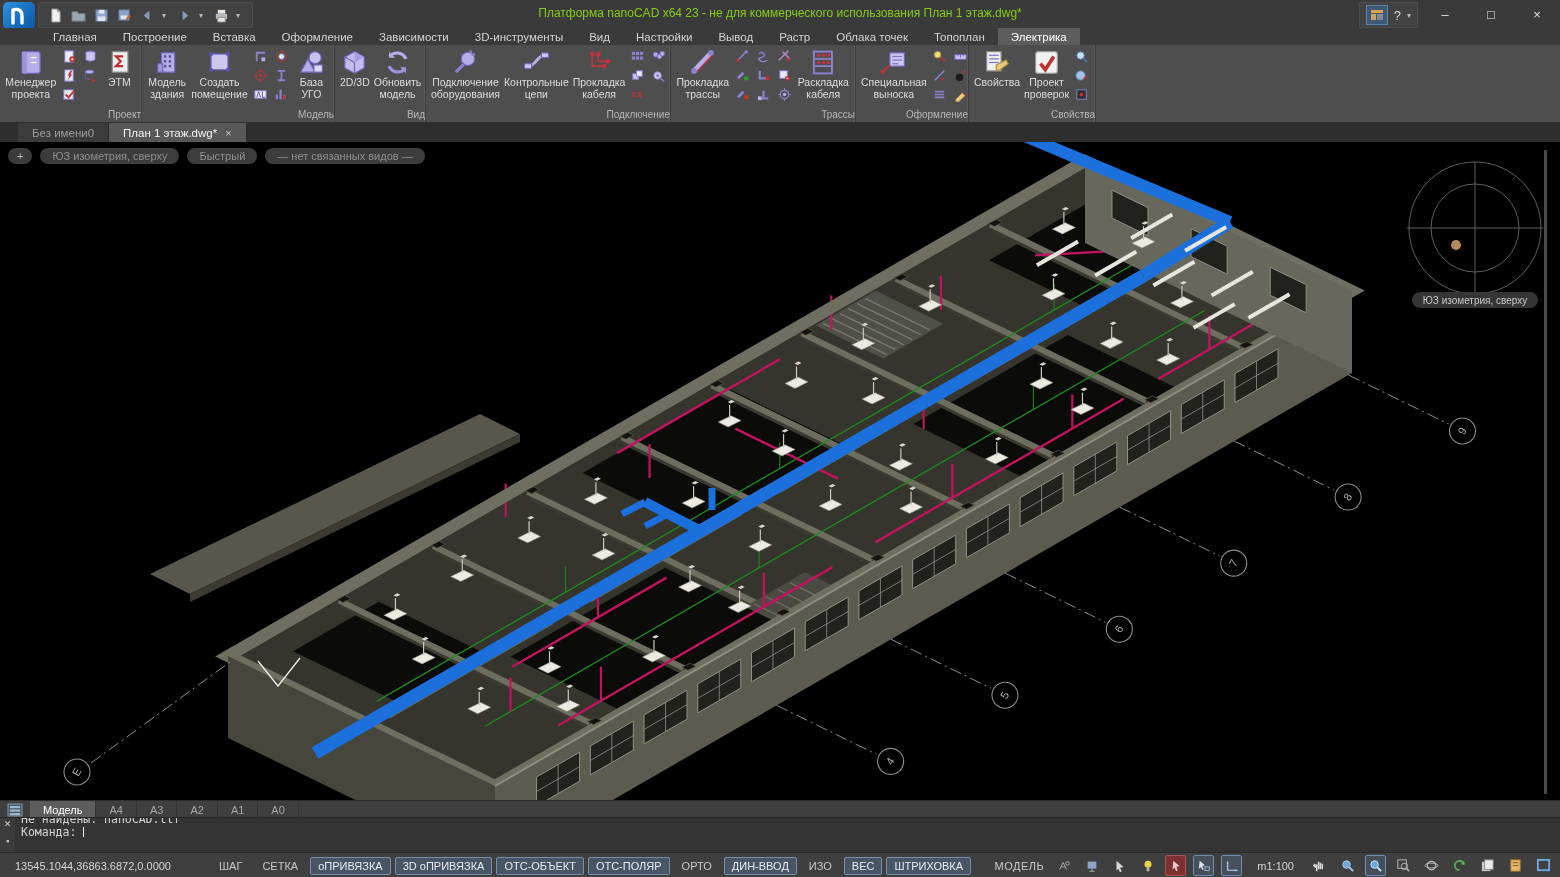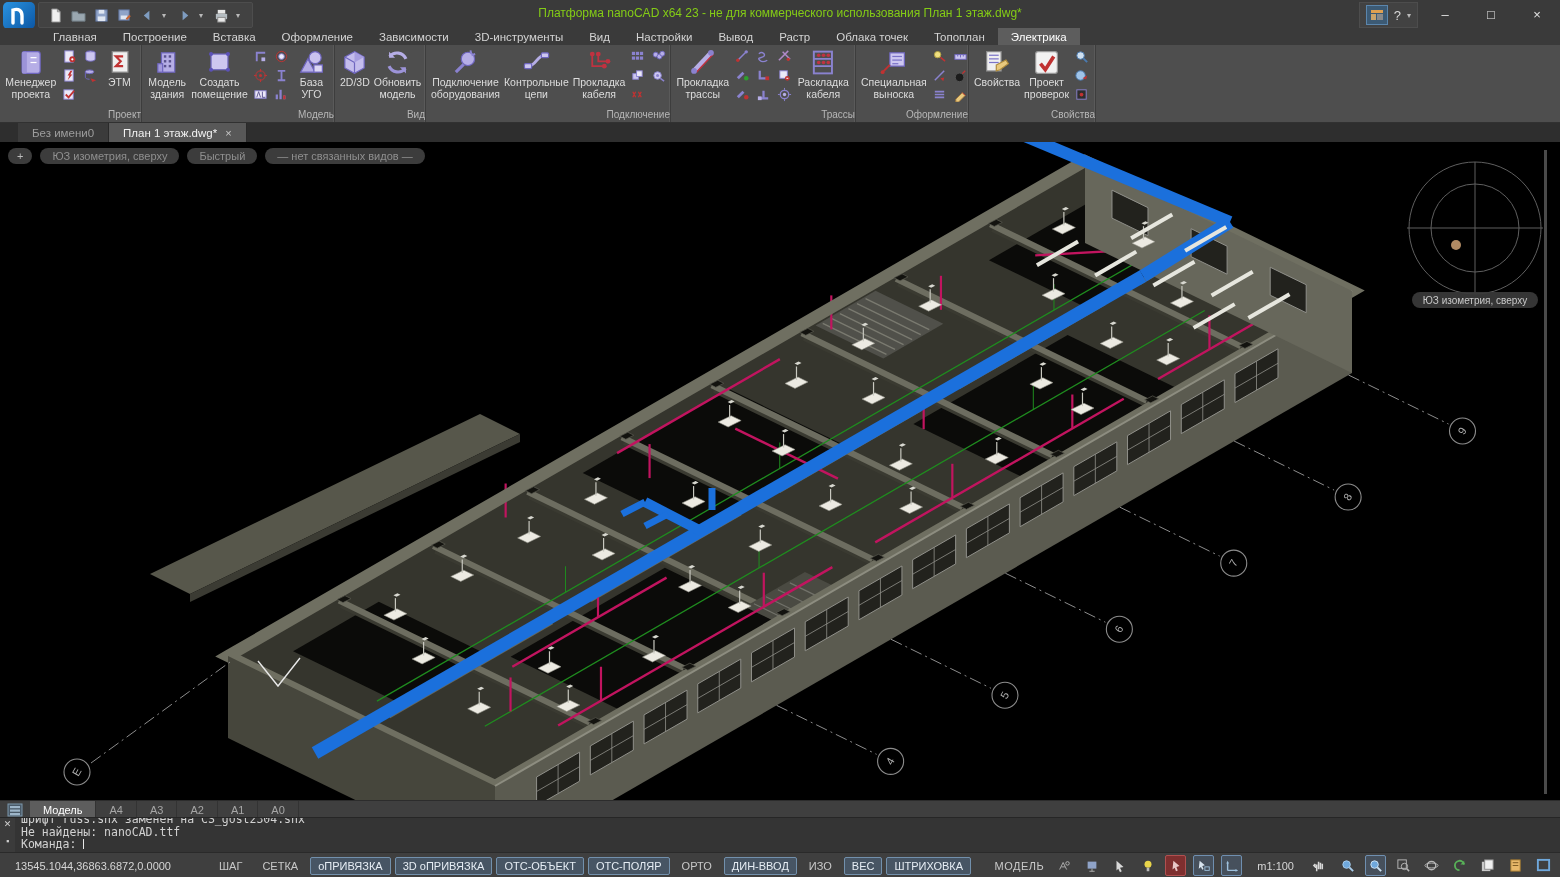--- a/index.html
+++ b/index.html
@@ -905,21 +905,20 @@
     <span class="ltab">А1</span>
     <span class="ltab">А0</span>
   </div>
 
   <div class="cmd">
     <div class="cmd-gutter">
       <span class="g">✕</span>
       <span class="g">▪</span>
     </div>
     <div class="cmd-lines">
-      <div>Шрифт russ.shx заменен на CS_gost2304.shx</div>
       <div>Не найдены: nanoCAD.ttf</div>
       <div><span>Команда:</span> <span class="caret-bar"></span></div>
     </div>
   </div>
 
   <div class="statusbar">
     <span class="coords">13545.1044,36863.6872,0.0000</span>
     <span class="tgl">ШАГ</span>
     <span class="tgl">СЕТКА</span>
     <span class="tgl on">оПРИВЯЗКА</span>

